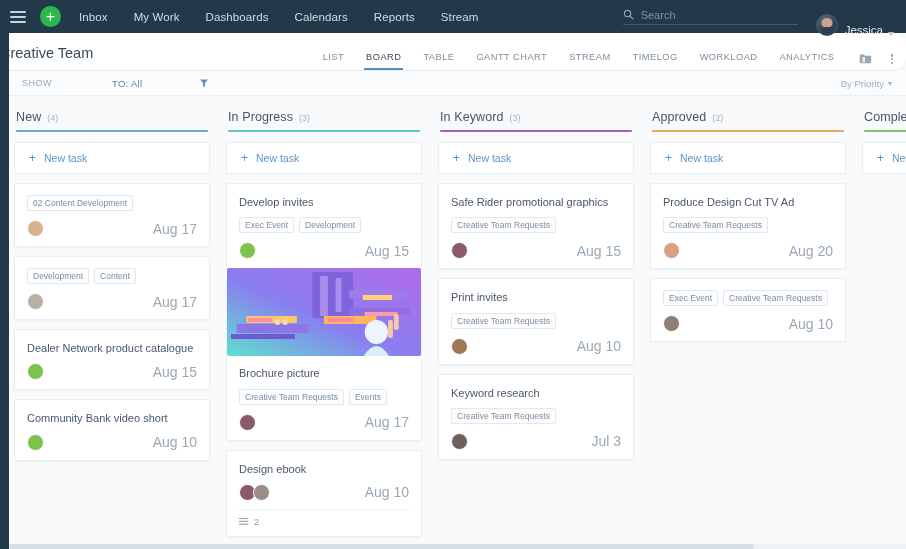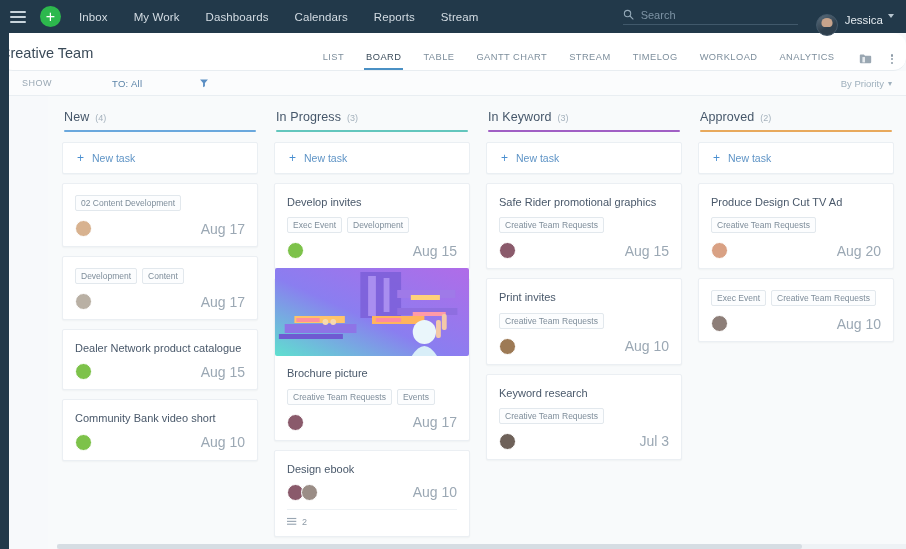--- a/index.html
+++ b/index.html
@@ -31,21 +31,21 @@
   }
   .nav-spacer { flex: 1; }
   .search-wrap { display: flex; align-items: center; width: 175px; margin-right: 18px;
     border-bottom: 1px solid #3d5near; border-bottom: 1px solid #41596b; padding-bottom: 3px; }
   .search-icon { width: 11px; height: 11px; margin-right: 7px; flex: 0 0 auto; }
   .search-input {
     background: transparent; border: none; outline: none; color: #9fb2c0;
     font-size: 11px; font-family: inherit; width: 100%;
   }
   .search-input::placeholder { color: #7d93a4; }
-  .user-wrap { display: flex; align-items: flex-start; margin-right: 12px; cursor: pointer; margin-top: 17px; }
+  .user-wrap { display: flex; align-items: flex-end; margin-right: 12px; cursor: pointer; margin-top: 17px; }
   .avatar-top {
     width: 22px; height: 22px; border-radius: 50%; margin-right: 7px;
     background: linear-gradient(150deg,#5d6f7e 0%,#2e3f4d 60%);
     position: relative; overflow: hidden; border: 1px solid #44596a;
   }
   .avatar-top::after {
     content: ""; position: absolute; width: 11px; height: 9px; border-radius: 50% 50% 40% 40%;
     background: #c8a48c; left: 50%; top: 3px; transform: translateX(-50%);
   }
   .user-name { color: #e3eaef; font-size: 11.5px; margin-right: 5px; }
@@ -88,21 +88,21 @@
   .filt-show { font-size: 9px; color: #9aa8b4; letter-spacing: .5px; margin-right: 12px; }
   .filt-to { font-size: 9.5px; color: #5b83a8; letter-spacing: .3px; margin-right: 9px; cursor: pointer; }
   .funnel-icon { width: 10px; height: 10px; cursor: pointer; }
   .filt-right { margin-left: auto; font-size: 9.5px; color: #9fb0bd; cursor: pointer;
     display: flex; align-items: center; }
   .filt-right .caret { margin-left: 4px; font-size: 8px; }
 
   
   .board {
     flex: 1; display: flex; padding: 14px 0 0 14px; overflow: hidden;
-    background: #f8fafb; position: relative; margin-left: 48px;
+    background: #f8fafb; position: relative;
   }
   .column { width: 196px; flex: 0 0 196px; margin-right: 16px; }
   .col-head { padding: 0 2px 0 2px; }
   .col-title-row { display: flex; align-items: baseline; padding-bottom: 6px; }
   .col-name { font-size: 12.5px; color: #46576a; letter-spacing: .1px; }
   .col-count { font-size: 9px; color: #a5b2bd; margin-left: 6px; }
   .col-rule { height: 2px; border-radius: 1px; }
   .new-task-card {
     margin-top: 10px; background: #fff; border: 1px solid #eaeff3; border-radius: 2px;
     height: 32px; display: flex; align-items: center; padding-left: 14px;

